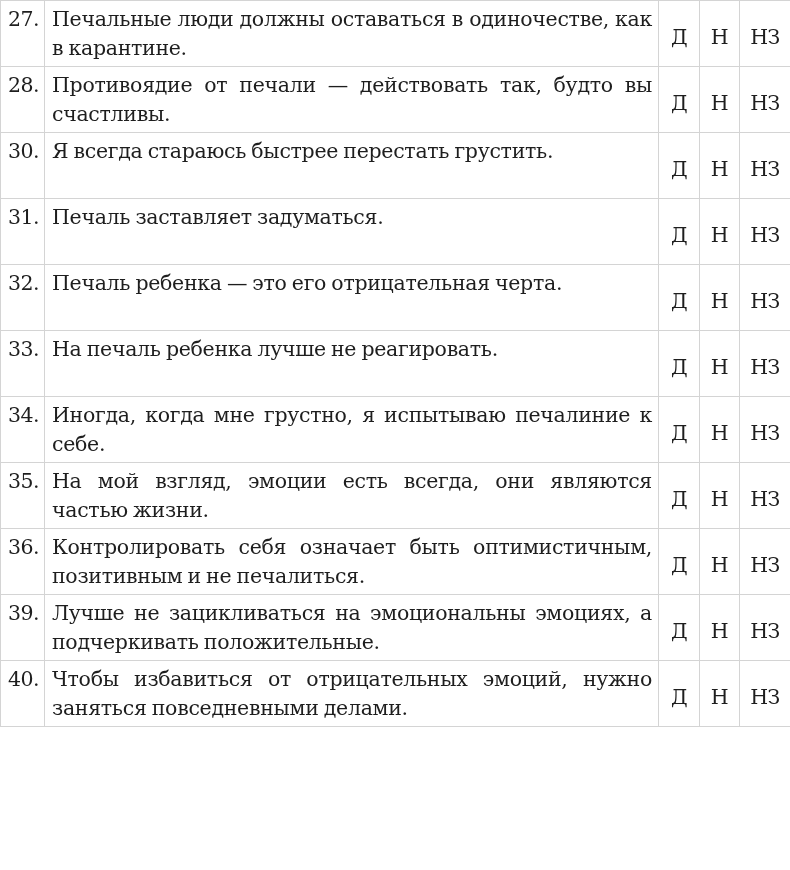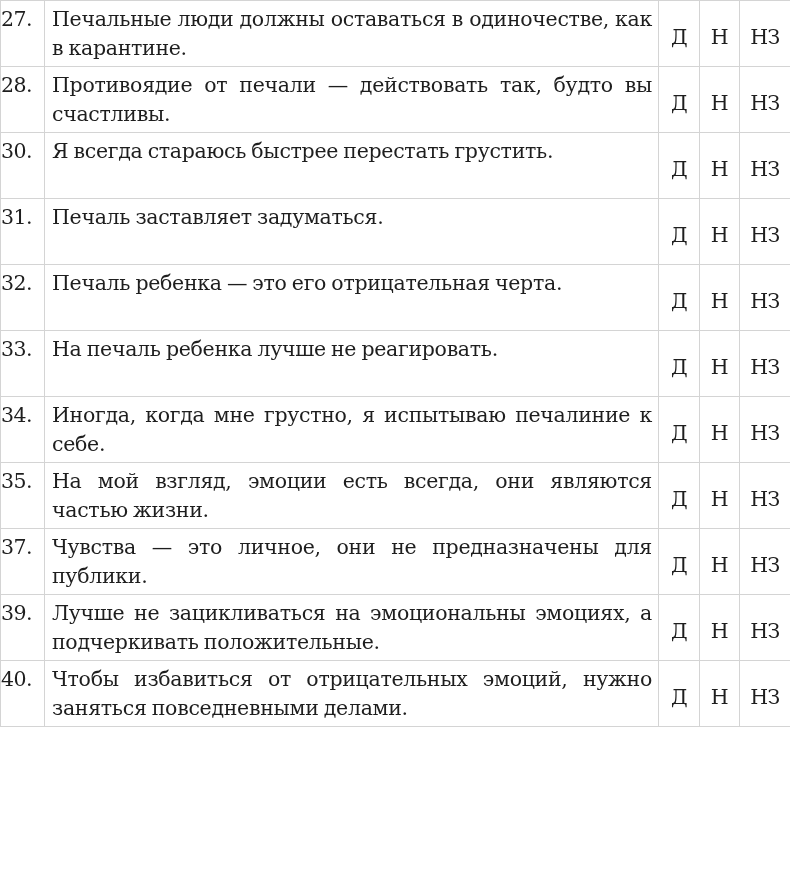--- a/index.html
+++ b/index.html
@@ -17,20 +17,21 @@
     height: 59px;
     padding: 0;
     vertical-align: top;
   }
   col.c-num { width: 44px; }
   col.c-text { width: 614px; }
   col.c-d { width: 41px; }
   col.c-n { width: 40px; }
   col.c-nz { width: 51px; }
   td.num {
+    text-align: right;
     padding-right: 5px !important;
     padding-top: 4px !important;
     line-height: 29px;
     letter-spacing: -0.5px;
   }
   td.text {
     padding: 4px 6px 0 7px !important;
     line-height: 29px;
     text-align: justify;
     text-align-last: left;
@@ -107,22 +108,22 @@
     <td class="opt">НЗ</td>
   </tr>
       <tr>
     <td class="num">35.</td>
     <td class="text">На мой взгляд, эмоции есть всегда, они являются частью жизни.</td>
     <td class="opt">Д</td>
     <td class="opt">Н</td>
     <td class="opt">НЗ</td>
   </tr>
       <tr>
-    <td class="num">37.</td>
-    <td class="text">Чувства — это личное, они не предназначены для публики.</td>
+    <td class="num">36.</td>
+    <td class="text">Контролировать себя означает быть оптимистич­ным, позитивным и не печалиться.</td>
     <td class="opt">Д</td>
     <td class="opt">Н</td>
     <td class="opt">НЗ</td>
   </tr>
       <tr>
     <td class="num">39.</td>
     <td class="text">Лучше не зацикливаться на эмоциональны эмоци­ях, а подчеркивать положительные.</td>
     <td class="opt">Д</td>
     <td class="opt">Н</td>
     <td class="opt">НЗ</td>

